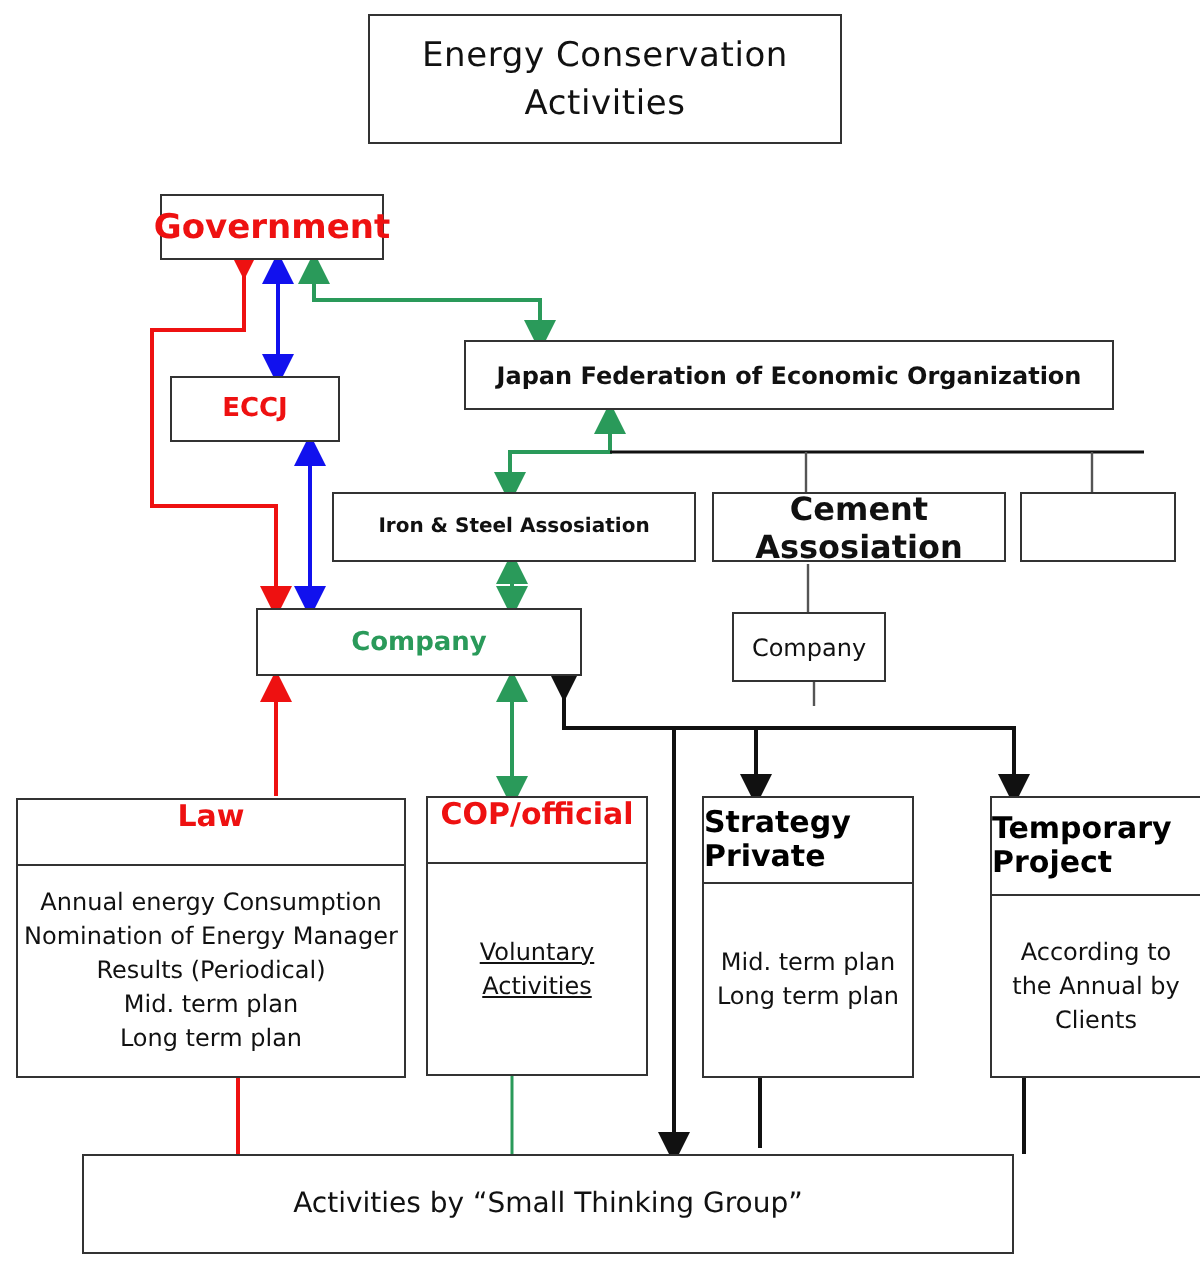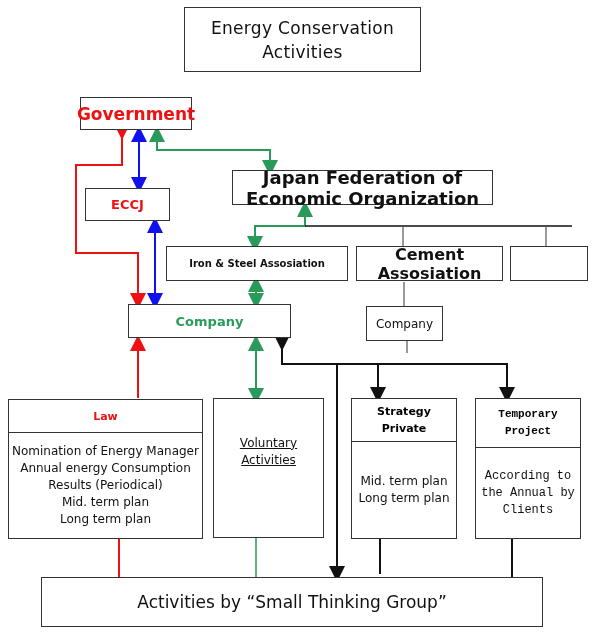--- a/index.html
+++ b/index.html
@@ -8,22 +8,22 @@
     #wires { position: absolute; left: 0; top: 0; }
     .box { position: absolute; box-sizing: border-box; border: 1px solid #333;
            background: #fff; display: flex; align-items: center; justify-content: center;
            text-align: center; color: #111; }
     .bold { font-weight: bold; }
     .title { font-size: 17px; line-height: 24px; letter-spacing: 0.3px; }
     .red { color: #ee1111; }
     .green { color: #2a9a5a; }
     .col { position: absolute; box-sizing: border-box; border: 1px solid #333; background: #fff; }
     .col .head { box-sizing: border-box; border-bottom: 1px solid #333; display: flex;
-                 align-items: center; justify-content: center; text-align: center;
-                 font-weight: bold; font-size: 11px; line-height: 17px; }
+                 align-items: flex-start; justify-content: center; text-align: center;
+                 font-weight: bold; font-size: 15px; line-height: 17px; }
     .col .body { display: flex; align-items: center; justify-content: center; text-align: center;
                  font-size: 12px; line-height: 17px; color: #111; }
     .small { font-size: 10.5px; line-height: 14px; }
   </style>
 </head>
 <body>
 
 <svg id="wires" width="600" height="633">
   <defs>
     <marker id="ar-red" markerWidth="8" markerHeight="8" refX="4" refY="4" orient="auto">
@@ -85,21 +85,21 @@
 </div>
 
 <div class="box bold red" style="left:80px;top:97px;width:112px;height:33px;font-size:17px;">
   <span>Government</span>
 </div>
 
 <div class="box bold red" style="left:85px;top:188px;width:85px;height:33px;font-size:13px;">
   <span>ECCJ</span>
 </div>
 
-<div class="box bold" style="left:232px;top:170px;width:261px;height:35px;font-size:18px;">
+<div class="box bold" style="left:232px;top:170px;width:325px;height:35px;font-size:12px;">
   <span>Japan Federation of Economic Organization</span>
 </div>
 
 <div class="box bold" style="left:166px;top:246px;width:182px;height:35px;font-size:10px;">
   <span>Iron &amp; Steel Assosiation</span>
 </div>
 
 <div class="box bold" style="left:356px;top:246px;width:147px;height:35px;font-size:16px;">
   <span>Cement Assosiation</span>
 </div>
@@ -114,53 +114,56 @@
 
 <div class="box" style="left:366px;top:306px;width:77px;height:35px;font-size:12px;">
   <span>Company</span>
 </div>
 
 <div class="col" style="left:8px;top:399px;width:195px;height:140px;">
   <div class="head red" style="height:33px;">
     <span>Law</span>
   </div>
   <div class="body small" style="height:105px;flex-direction:column;">
+    <span>Annual energy Consumption</span>
     <span>Nomination of Energy Manager</span>
-    <span>Annual energy Consumption</span>
     <span>Results (Periodical)</span>
     <span>Mid. term plan</span>
     <span>Long term plan</span>
   </div>
 </div>
 
 <div class="col" style="left:213px;top:398px;width:111px;height:140px;">
+  <div class="head red" style="height:33px;">
+    <span>COP/official</span>
+  </div>
   <div class="body" style="height:105px;flex-direction:column;text-decoration:underline;">
     <span>Voluntary</span>
     <span>Activities</span>
   </div>
 </div>
 
 <div class="col" style="left:351px;top:398px;width:106px;height:141px;">
   <div class="head" style="height:43px;flex-direction:column;">
     <span>Strategy</span>
     <span>Private</span>
   </div>
   <div class="body" style="height:96px;flex-direction:column;">
     <span>Mid. term plan</span>
     <span>Long term plan</span>
   </div>
 </div>
 
-<div class="col" style="left:475px;top:398px;width:106px;height:141px;font-family:Liberation Mono, monospace;">
+<div class="col" style="left:495px;top:398px;width:106px;height:141px;">
   <div class="head" style="height:49px;flex-direction:column;">
     <span>Temporary</span>
     <span>Project</span>
   </div>
   <div class="body" style="height:90px;flex-direction:column;">
     <span>According to</span>
     <span>the Annual by</span>
     <span>Clients</span>
   </div>
 </div>
 
-<div class="box" style="left:41px;top:577px;width:502px;height:50px;font-size:17px;">
+<div class="box" style="left:41px;top:577px;width:466px;height:50px;font-size:14px;">
   <span>Activities by “Small Thinking Group”</span>
 </div>
 
 </body></html>

